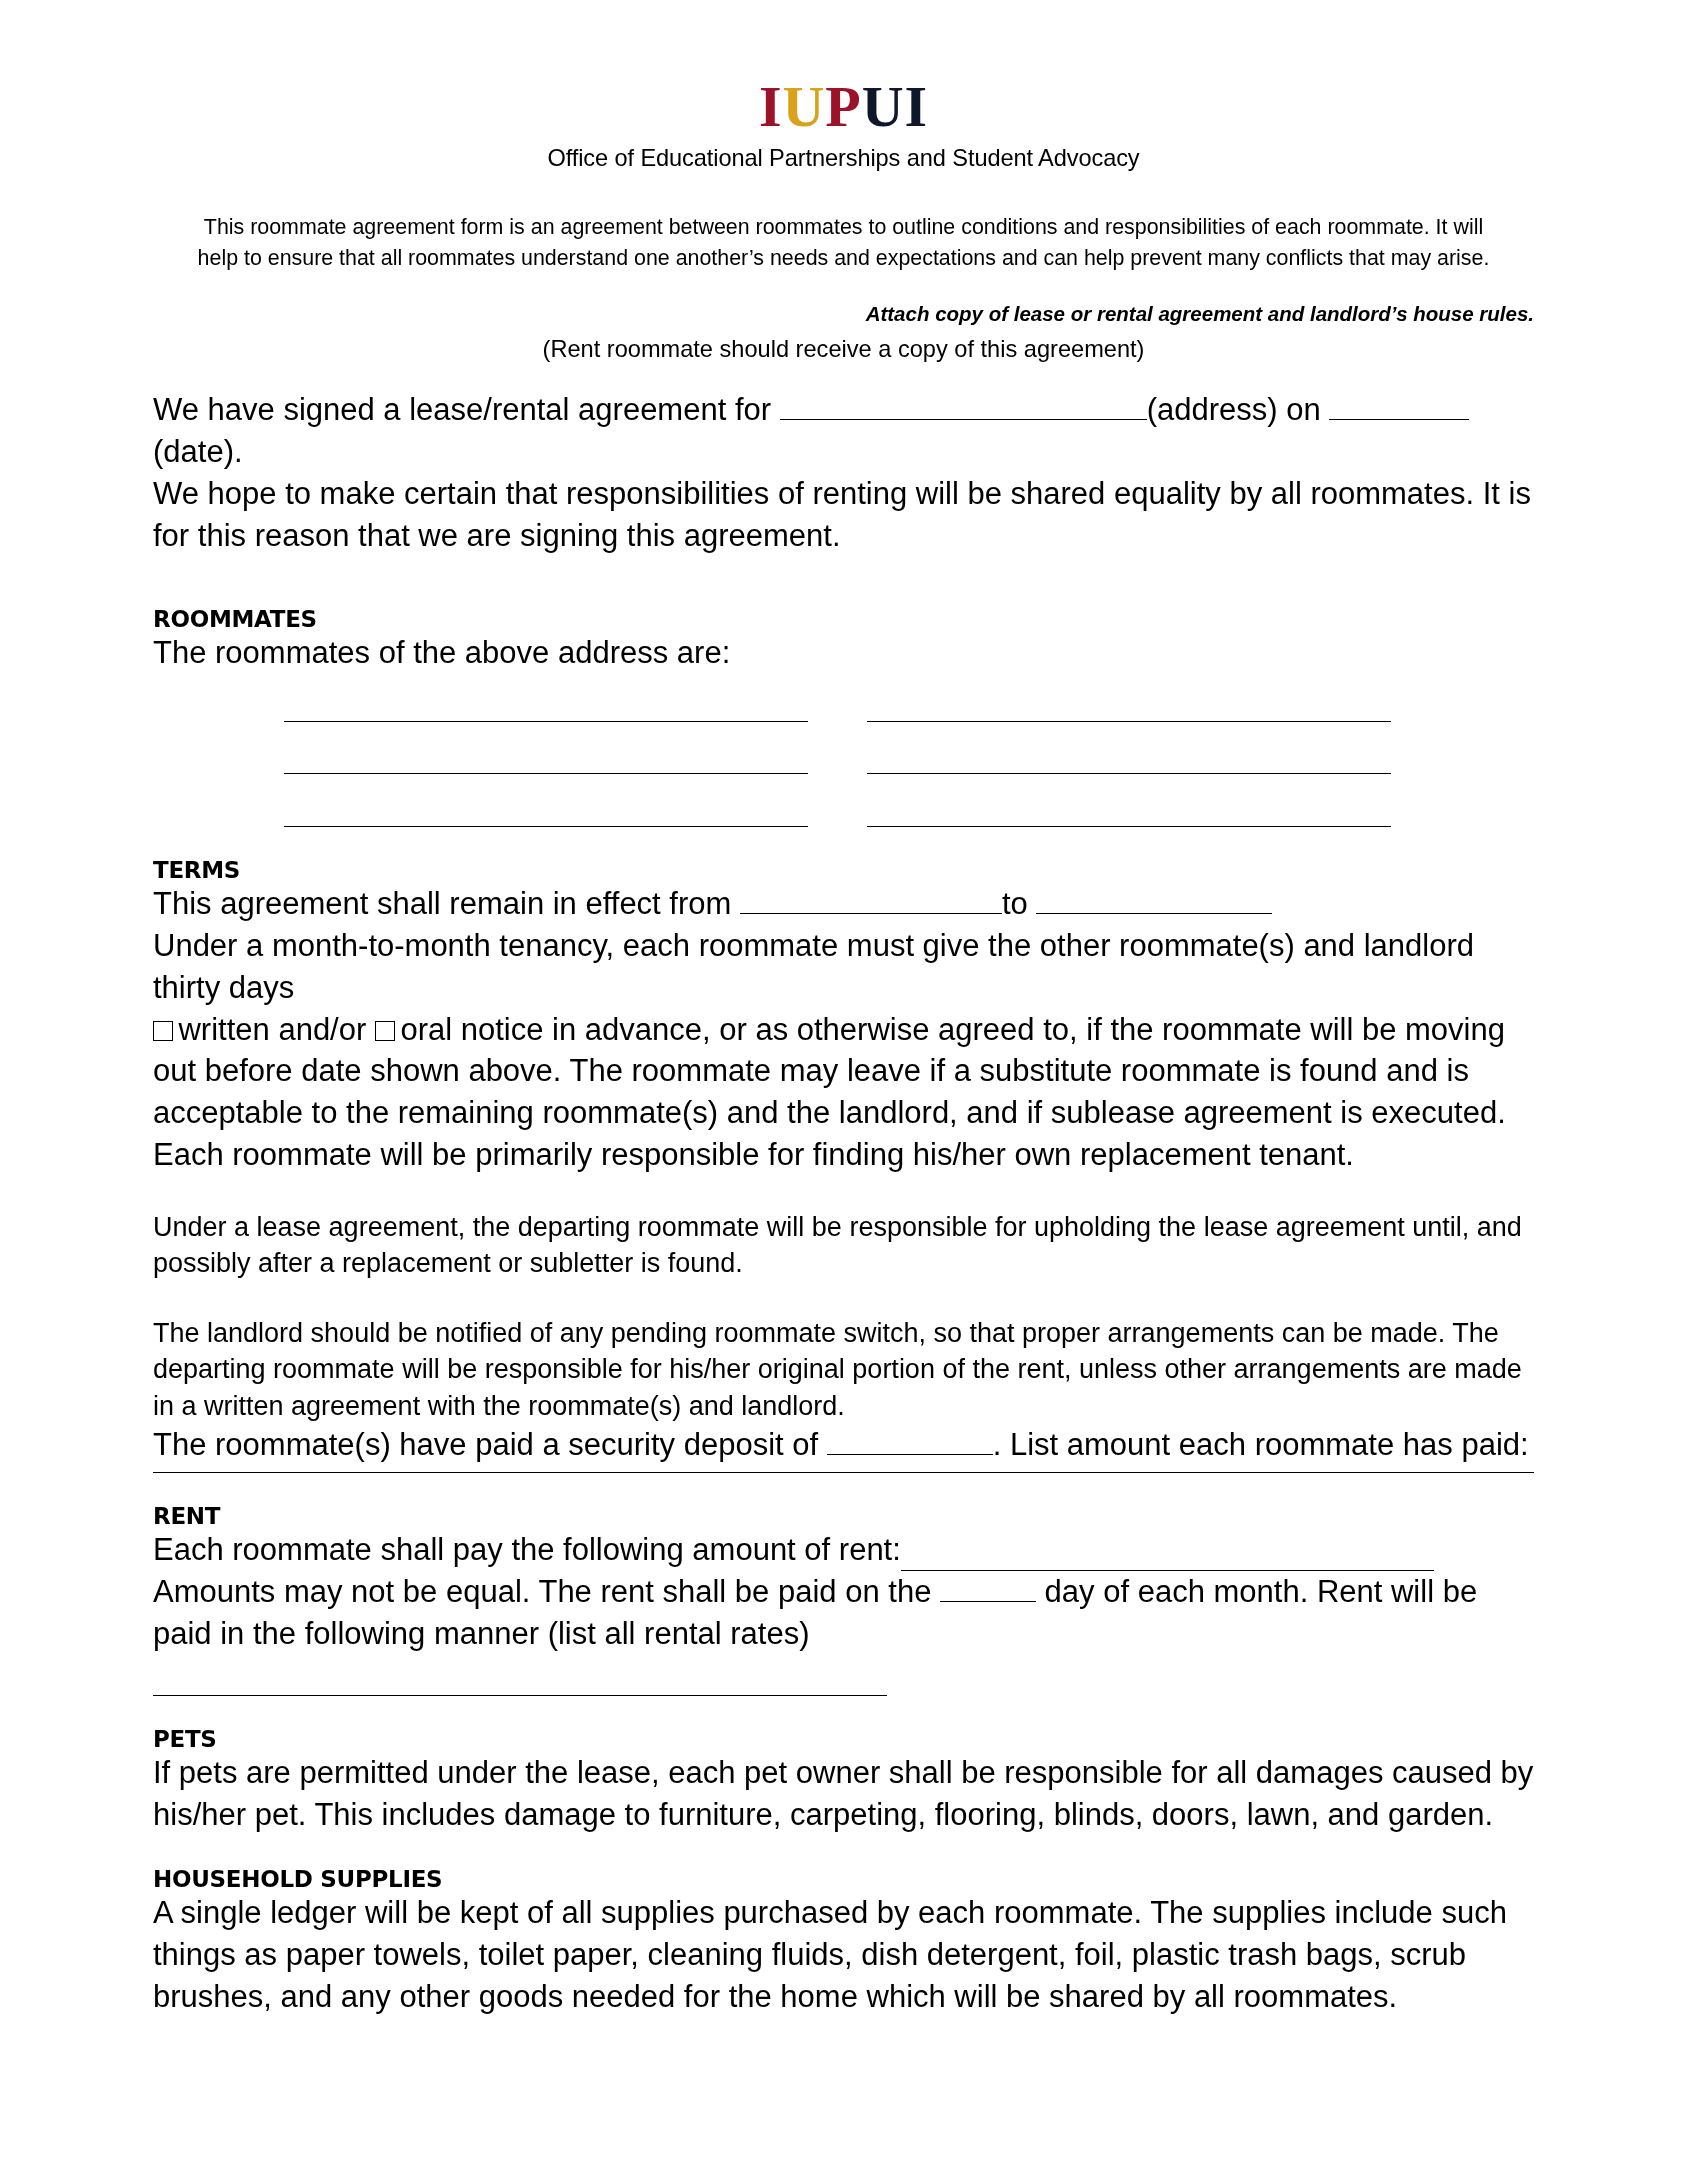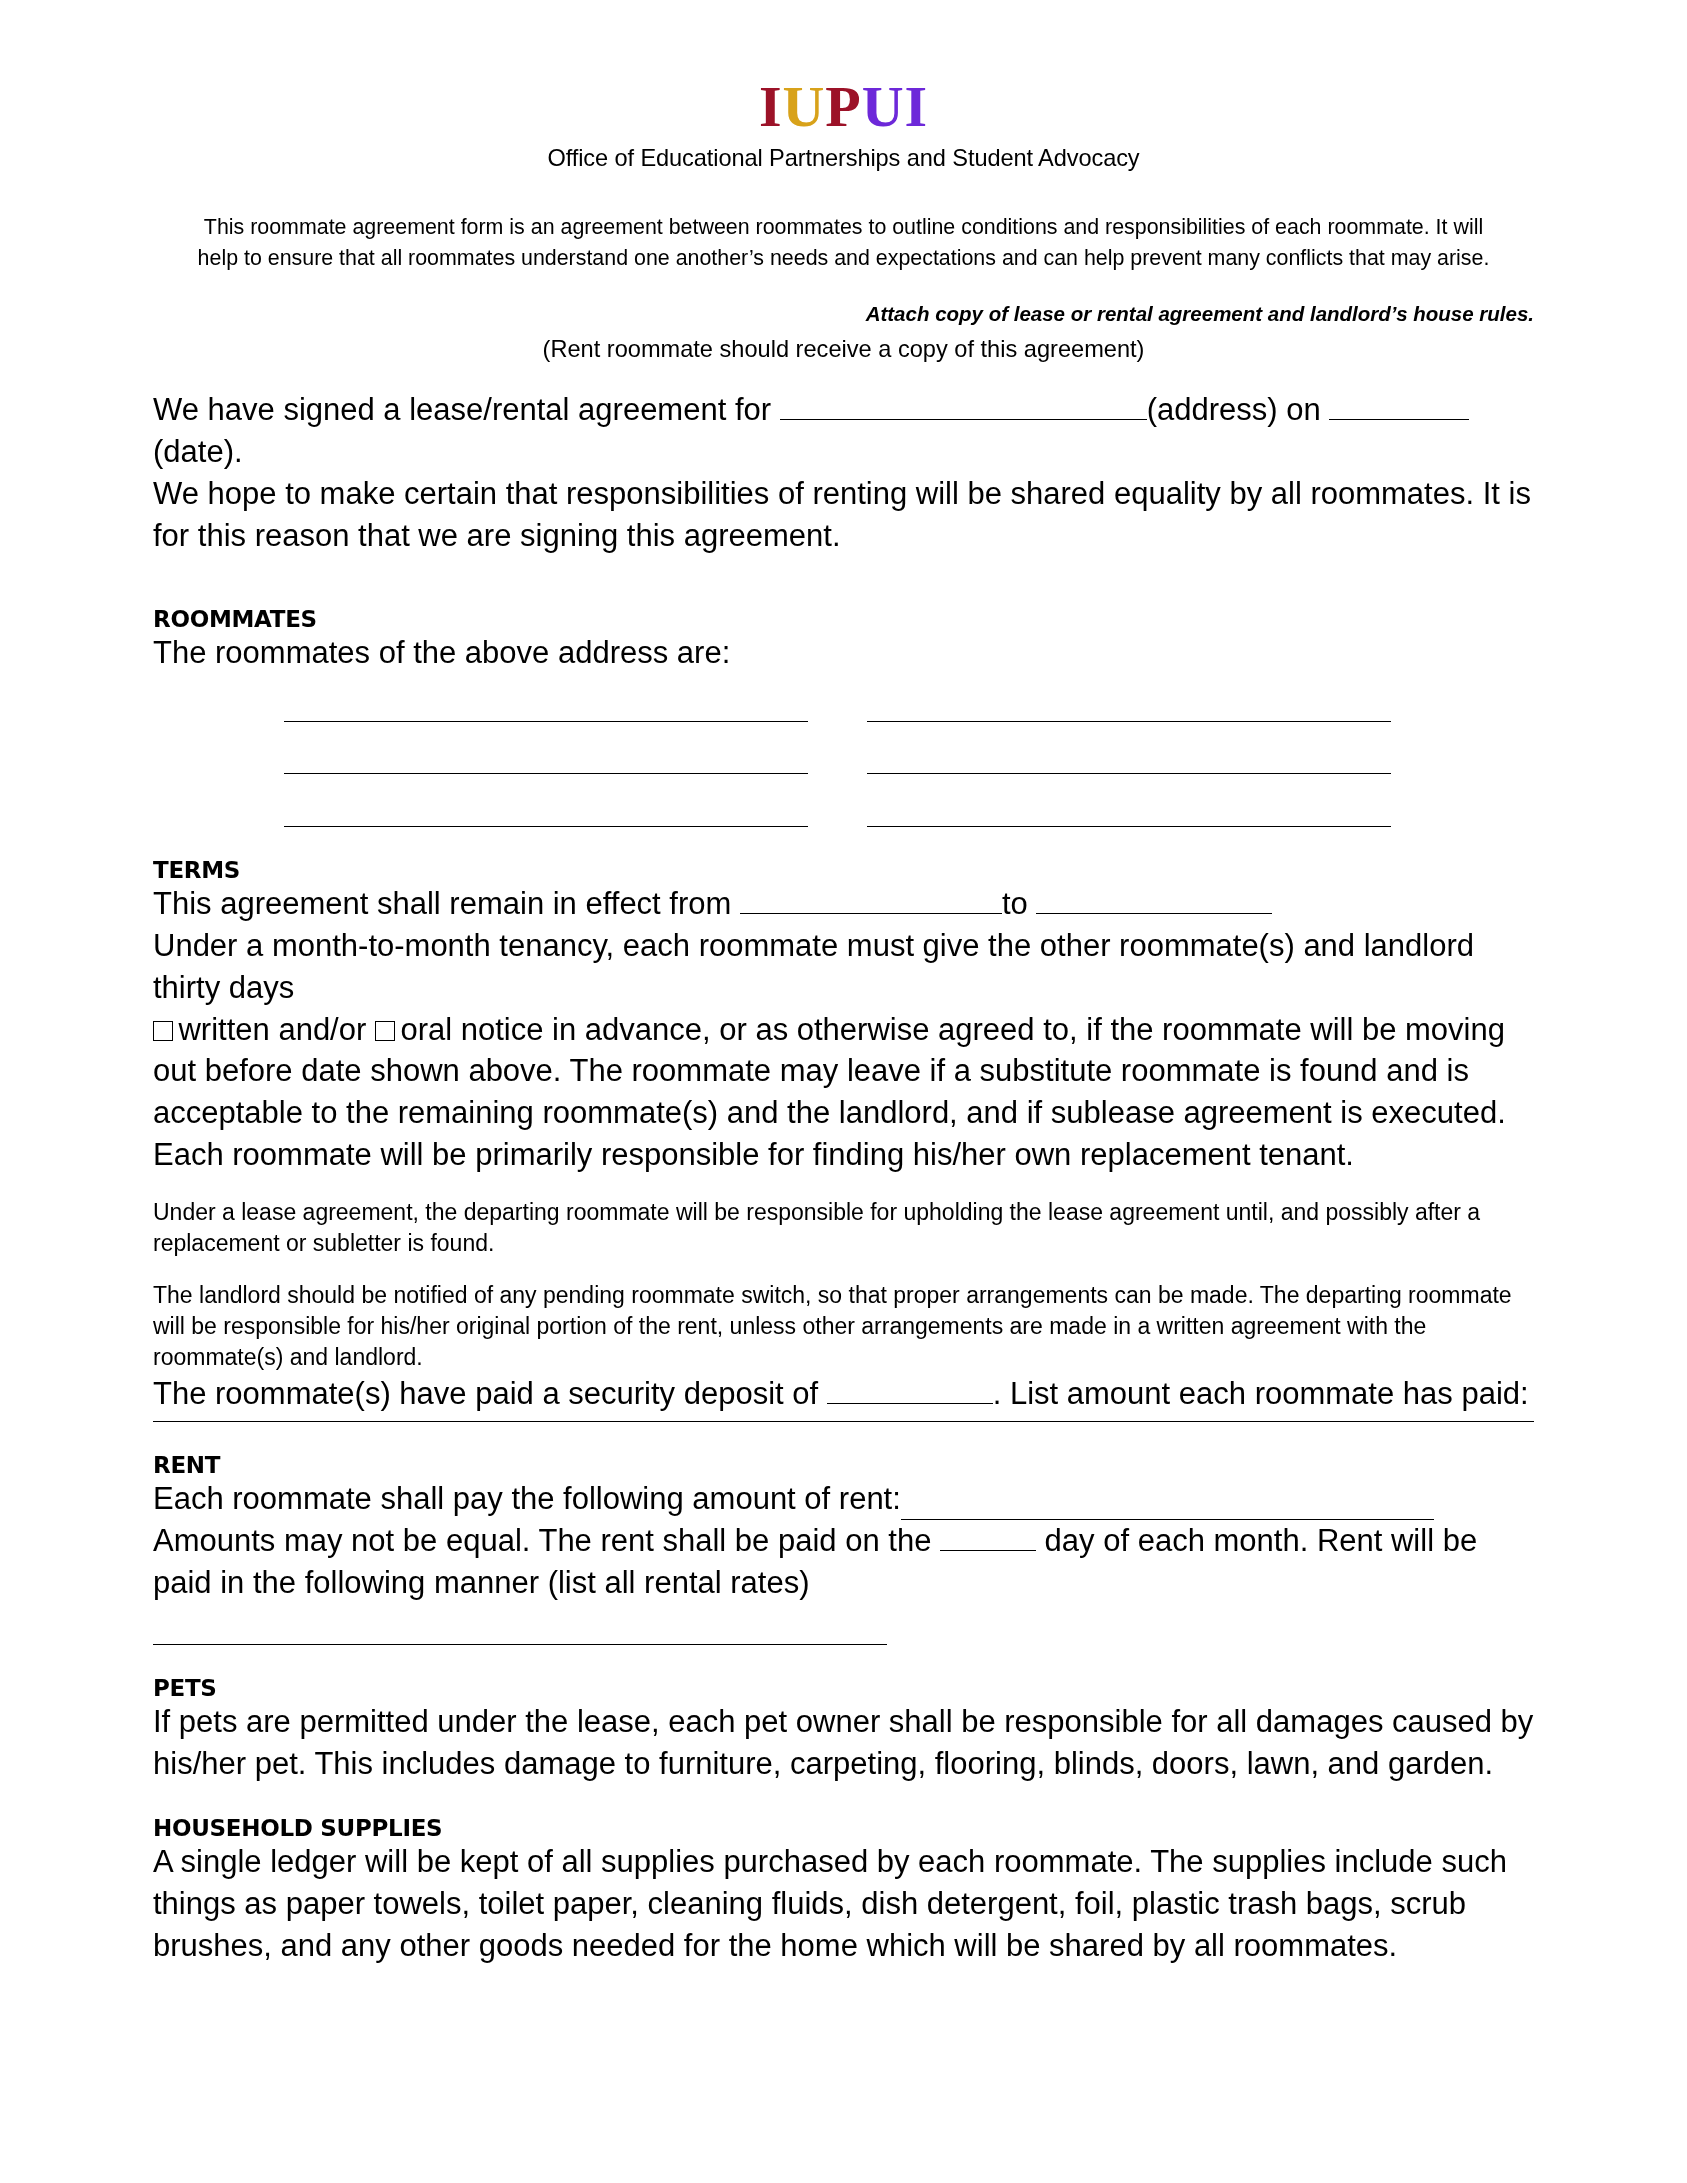--- a/index.html
+++ b/index.html
@@ -28,21 +28,21 @@
     font-family: "Liberation Serif", serif;
     font-weight: bold;
     font-size: 58px;
     letter-spacing: 0.9px;
     line-height: 1;
     display: inline-block;
   }
   .logo .c1 { color: #9c1228; }
   .logo .c2 { color: #d8a21a; }
   .logo .c3 { color: #9c1228; }
-  .logo .c4 { color: #6d28d9; }
+  .logo .c4 { color: #0f172a; }
   .office-line {
     text-align: center;
     font-size: 23.6px;
     margin-top: 8.7px;
     letter-spacing: -0.1px;
   }
   .intro {
     text-align: center;
     font-size: 21.4px;
     line-height: 1.45;
@@ -70,23 +70,23 @@
     margin-top: 10.5px;
   }
   
   .body-text {
     font-size: 31px;
     line-height: 1.35;
     margin-top: 26px;
   }
   .body-text.tight { margin-top: 0; }
   .para {
-    font-size: 23px;
+    font-size: 27px;
     line-height: 1.35;
-    margin-top: 21px;
+    margin-top: 33px;
   }
   .section-head {
     font-family: "DejaVu Sans", sans-serif;
     font-weight: bold;
     font-size: 23px;
     letter-spacing: -0.3px;
     margin-top: 30px;
   }
   .section-head.first { margin-top: 49px; }
   .fill {

